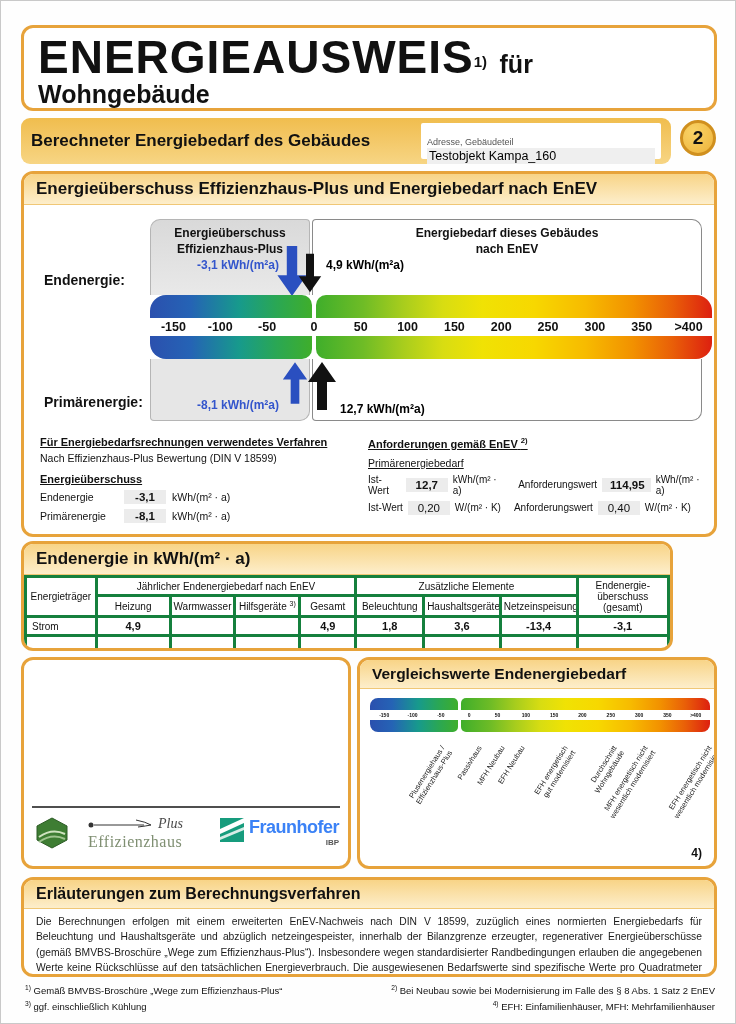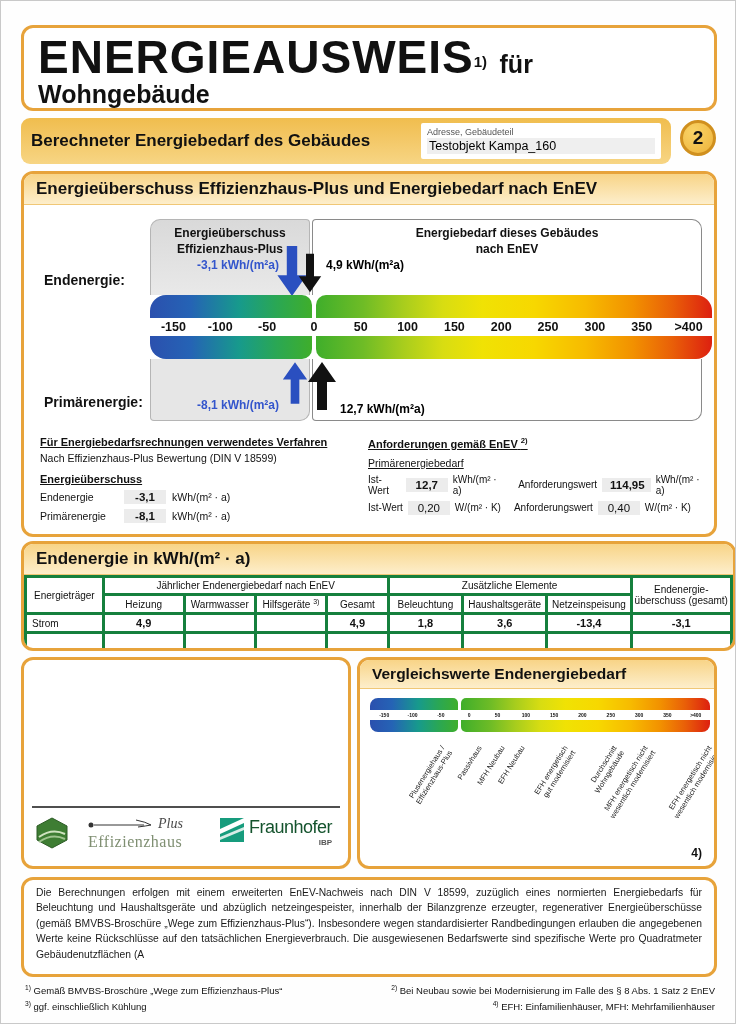--- a/index.html
+++ b/index.html
@@ -10,21 +10,21 @@
         padding:0 12px;font-weight:bold;font-size:17px;border-bottom:1px solid #f0c776;}
   
   .header-panel{left:20px;top:24px;width:696px;height:86px;padding:6px 14px;}
   .main-title{font-size:46px;font-weight:bold;letter-spacing:1px;line-height:1.0;}
   .title-mark{font-size:15px;font-weight:bold;vertical-align:super;}
   .title-suffix{font-size:25px;font-weight:bold;margin-left:8px;}
   
   .amber-bar{position:absolute;left:20px;top:117px;width:650px;height:46px;background:linear-gradient(180deg,#f0bd4e,#f7d584);
              border-radius:9px;display:flex;align-items:center;box-sizing:border-box;padding:0 10px;}
   .amber-label{font-weight:bold;font-size:17px;flex:1;}
-  .address-box{width:240px;height:36px;background:#fff;border-radius:2px;padding:4px 6px;box-sizing:border-box;}
+  .address-box{width:240px;height:36px;background:#fff;border-radius:2px;padding:14px 6px;box-sizing:border-box;}
   .address-label{font-size:9px;color:#555;}
   .address-value{font-size:12.5px;color:#000;background:#efefef;margin-top:1px;padding:1px 2px;}
   .page-circle{position:absolute;left:679px;top:119px;width:36px;height:36px;border-radius:50%;
                background:radial-gradient(circle at 35% 30%,#f9d367,#eeb33a);border:3px solid #d0901f;box-sizing:border-box;
                display:flex;align-items:center;justify-content:center;font-size:19px;font-weight:bold;}
   
   .scale-panel{left:20px;top:170px;width:696px;height:366px;}
   .box{position:absolute;box-sizing:border-box;text-align:center;}
   .gray-top{left:126px;top:45px;width:160px;height:76px;background:linear-gradient(180deg,#d9d9d9,#e9e9e9);
             border:1px solid #b5b5b5;border-bottom:none;border-radius:10px 4px 0 0;}
@@ -45,35 +45,35 @@
   .scale-stripe{position:absolute;left:0;right:0;top:23px;height:18px;background:#fff;}
   .scale-ticks{position:absolute;left:0;right:0;top:23px;height:18px;display:flex;align-items:center;}
   .scale-ticks span{flex:1;text-align:center;font-weight:bold;font-size:12.5px;}
   .text-col{position:absolute;font-size:10.5px;}
   .col-head{font-weight:bold;font-size:11px;text-decoration:underline;margin-bottom:4px;}
   .col-sub{font-size:10.5px;text-decoration:underline;margin:7px 0 4px 0;}
   .vrow{display:flex;align-items:center;margin-top:5px;gap:6px;}
   .chip{background:#ececec;font-weight:bold;font-size:11.5px;padding:1px 8px;min-width:26px;text-align:center;}
   .lbl90{width:78px;}
   
-  .table-panel{left:20px;top:540px;width:715px;height:110px;}
+  .table-panel{left:20px;top:540px;width:652px;height:110px;}
   .etable{width:100%;border-collapse:collapse;table-layout:fixed;font-size:10px;}
   .etable th,.etable td{border:3px solid #15803d;text-align:center;padding:2px 2px;font-weight:normal;overflow:hidden;}
   .etable .valcell{font-weight:bold;font-size:11px;}
   .etable .leftcell{text-align:left;padding-left:5px;}
   .emptyrow td{height:16px;}
   
   .logo-panel{left:20px;top:656px;width:330px;height:212px;}
   .divider{position:absolute;left:8px;right:8px;top:146px;height:2px;background:#4f4f4f;}
   .eff-logo{position:absolute;left:10px;top:156px;display:flex;align-items:flex-start;gap:18px;}
   .eff-text .plus-row{display:flex;align-items:center;gap:4px;}
   .plus-word{font-family:"Liberation Serif",serif;font-style:italic;font-size:14px;color:#4a4a4a;}
   .eff-name{font-family:"Liberation Serif",serif;font-size:16px;color:#7f8f72;letter-spacing:0.5px;margin-top:1px;}
   .fh-logo{position:absolute;left:196px;top:158px;display:flex;align-items:flex-start;gap:5px;}
-  .fh-word{font-size:18px;font-weight:normal;color:#14532d;letter-spacing:-0.5px;line-height:1;}
+  .fh-word{font-size:18px;font-weight:bold;color:#3b82f6;letter-spacing:-0.5px;line-height:1;}
   .fh-sub{font-size:8px;font-weight:bold;color:#555;text-align:right;margin-top:2px;}
   
   .comp-panel{left:356px;top:656px;width:360px;height:212px;}
   .comp-band{height:28px;font-size:15.5px;}
   .mini{position:absolute;left:10px;top:38px;width:340px;height:34px;}
   .mini .seg-left{width:88px;border-radius:8px 5px 5px 8px;}
   .mini .seg-right{left:91px;border-radius:5px 8px 8px 5px;}
   .mini .scale-stripe{top:12px;height:10px;}
   .mini .scale-ticks{top:12px;height:10px;}
   .mini .scale-ticks span{font-size:5px;}
@@ -329,20 +329,21 @@
     <div class="rot-label" style="left:136px;">Durchschnitt
 Wohngebäude</div>
     <div class="rot-label" style="left:167px;">MFH energetisch nicht
 wesentlich modernisiert</div>
     <div class="rot-label" style="left:231px;">EFH energetisch nicht
 wesentlich modernisiert</div>
     <sup class="comp-fn">4)</sup>
   </div>
 
   <div class="panel erl-panel">
+    <div class="band erl-band">Erläuterungen zum Berechnungsverfahren</div>
     <div class="erl-body">
       <span>Die Berechnungen erfolgen mit einem erweiterten EnEV-Nachweis nach DIN V 18599, zuzüglich eines normierten Energiebedarfs für Beleuchtung und Haushaltsgeräte und abzüglich netzeingespeister, innerhalb der Bilanzgrenze erzeugter, regenerativer Energieüberschüsse (gemäß BMVBS-Broschüre „Wege zum Effizienzhaus-Plus“). Insbesondere wegen standardisierter Randbedingungen erlauben die angegebenen Werte keine Rückschlüsse auf den tatsächlichen Energieverbrauch. Die ausgewiesenen Bedarfswerte sind spezifische Werte pro Quadratmeter Gebäudenutzflächen (A</span>
     </div>
   </div>
 
   <div class="footnotes">
     <div>
       <div><sup>1)</sup><span> Gemäß BMVBS-Broschüre „Wege zum Effizienzhaus-Plus“</span></div>
       <div><sup>3)</sup><span> ggf. einschließlich Kühlung</span></div>
     </div>

